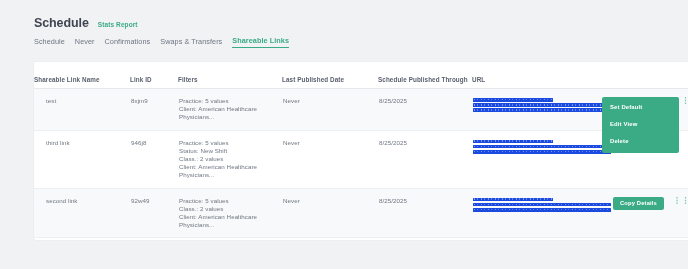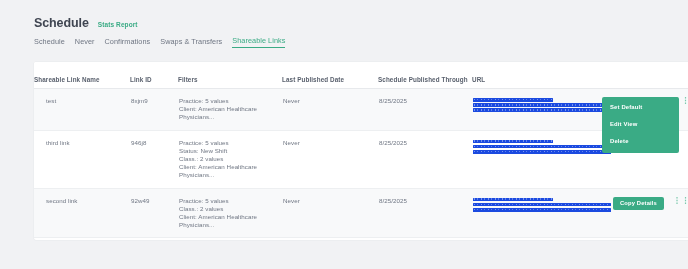--- a/index.html
+++ b/index.html
@@ -59,20 +59,21 @@
   .nav-item {
     font-size: 7.3px;
     color: #6f7683;
     white-space: nowrap;
     padding-bottom: 2px;
     letter-spacing: 0.05px;
   }
   .nav-item.active {
     color: #3aab85;
     border-bottom: 1.2px solid #3aab85;
+    font-weight: bold;
   }
 
   
   .card {
     position: absolute;
     left: 16px;
     top: 62px;
     width: 656px;
     height: 178px;
     background: #ffffff;

